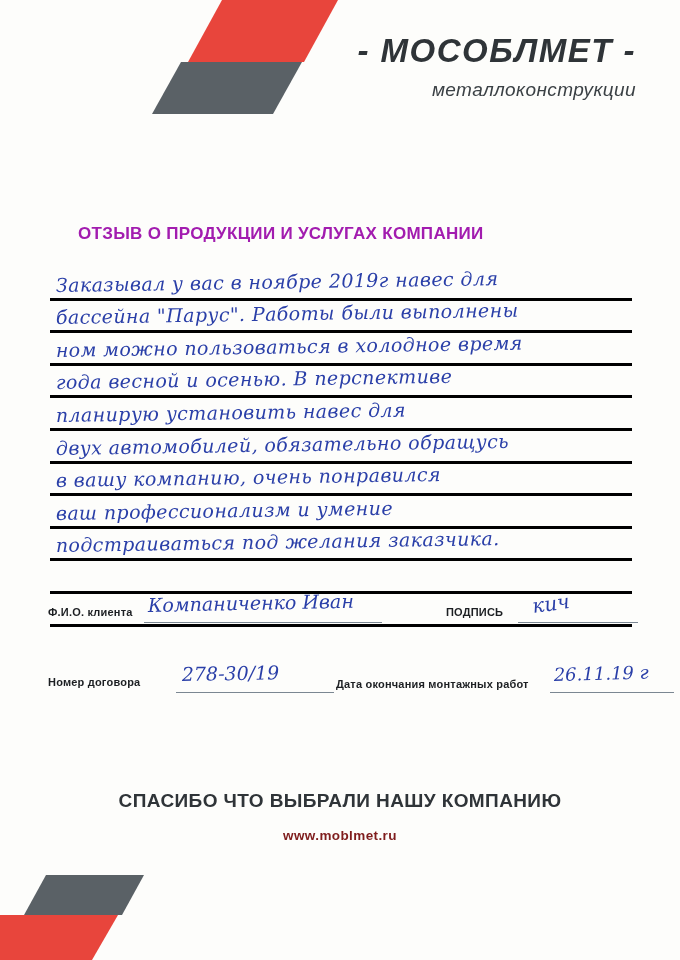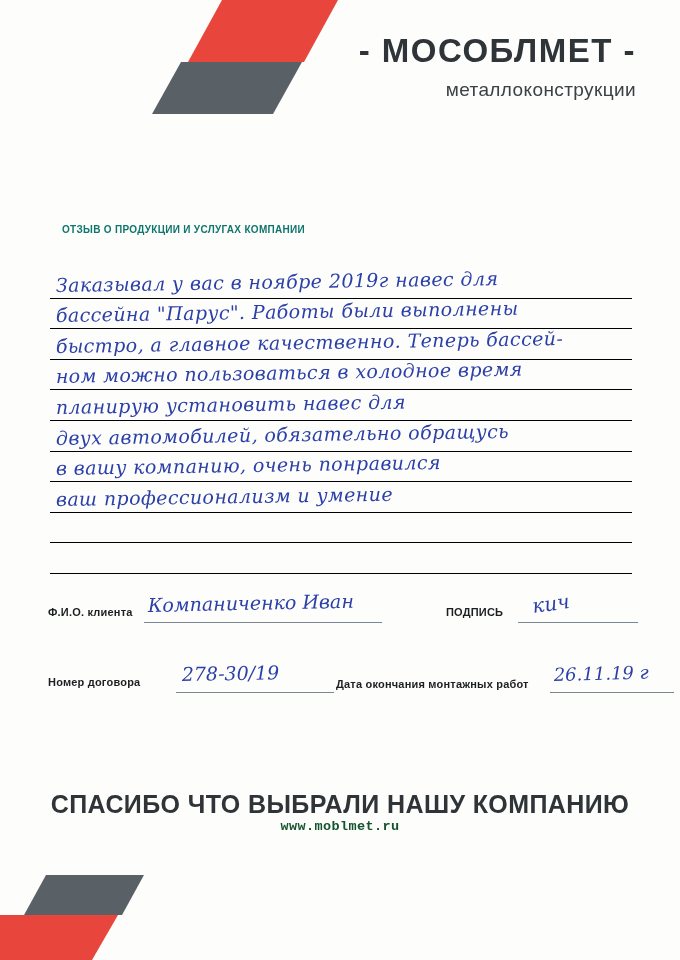--- a/index.html
+++ b/index.html
@@ -60,20 +60,21 @@
     background: #5a6166;
     clip-path: polygon(22px 0, 120px 0, 98px 40px, 0 40px);
   }
 
   
   .logo-block {
     position: absolute;
     top: 34px;
     right: 44px;
     text-align: right;
+    font-style: italic;
   }
   .logo-title {
     font-size: 33px;
     font-weight: bold;
     letter-spacing: 1.5px;
     color: #2f3438;
     line-height: 1.05;
     white-space: nowrap;
   }
   .logo-sub {
@@ -81,38 +82,38 @@
     color: #3b4145;
     letter-spacing: 0.4px;
     margin-top: 10px;
     white-space: nowrap;
   }
 
   
   .section-title {
     position: absolute;
     top: 224px;
-    left: 62px;
-    font-size: 10px;
+    left: 78px;
+    font-size: 17px;
     font-weight: bold;
     letter-spacing: 0.3px;
-    color: #0f766e;
+    color: #a21caf;
   }
 
   
   .lines {
     position: absolute;
     top: 268px;
     left: 50px;
     width: 582px;
   }
   .line {
     position: relative;
     height: 29.6px;
-    border-bottom: 1px solid #000000;
+    border-bottom: 3px solid #000000;
   }
   .hw {
     position: absolute;
     left: 6px;
     bottom: 2px;
     font-family: "DejaVu Serif", serif;
     font-style: italic;
     font-size: 19px;
     color: #2a3fa8;
     white-space: nowrap;
@@ -227,39 +228,38 @@
 
   
   .footer {
     position: absolute;
     top: 790px;
     left: 0;
     width: 680px;
     text-align: center;
   }
   .footer-thanks {
-    font-size: 25px;
+    font-size: 19px;
     font-weight: bold;
     color: #2f3438;
     letter-spacing: 0.4px;
   }
   .footer-contact {
     margin-top: 14px;
     font-size: 17px;
     font-weight: bold;
     color: #2f3438;
     letter-spacing: 0.2px;
   }
   .footer-site {
-    margin-top: 0;
+    margin-top: 16px;
     font-size: 13.5px;
     font-weight: bold;
-    color: #14532d;
+    color: #7f1d1d;
     letter-spacing: 0.4px;
-    font-family: Liberation Mono, monospace;
   }
 </style>
 </head>
 <body>
 
 <div class="page">
 
   <div class="corner-red-top"></div>
   <div class="corner-gray-top"></div>
 
@@ -271,36 +271,39 @@
   <div class="section-title">ОТЗЫВ О ПРОДУКЦИИ И УСЛУГАХ КОМПАНИИ</div>
 
   <div class="lines">
     <div class="line">
         <span class="hw">Заказывал у вас в ноябре 2019г навес для</span>
       </div>
     <div class="line">
         <span class="hw">бассейна "Парус". Работы были выполнены</span>
       </div>
     <div class="line">
-        <span class="hw">быстро, а главное качественно. Теперь бассей-</span>
-      </div>
-    <div class="line">
         <span class="hw">ном можно пользоваться в холодное время</span>
       </div>
     <div class="line">
+        <span class="hw">года весной и осенью. В перспективе</span>
+      </div>
+    <div class="line">
         <span class="hw">планирую установить навес для</span>
       </div>
     <div class="line">
         <span class="hw">двух автомобилей, обязательно обращусь</span>
       </div>
     <div class="line">
         <span class="hw">в вашу компанию, очень понравился</span>
       </div>
     <div class="line">
         <span class="hw">ваш профессионализм и умение</span>
+      </div>
+    <div class="line">
+        <span class="hw">подстраиваться под желания заказчика.</span>
       </div>
     <div class="line">
         <span class="hw"></span>
       </div>
     <div class="line">
         <span class="hw"></span>
       </div>
   </div>
 
   <div class="sign-row">

